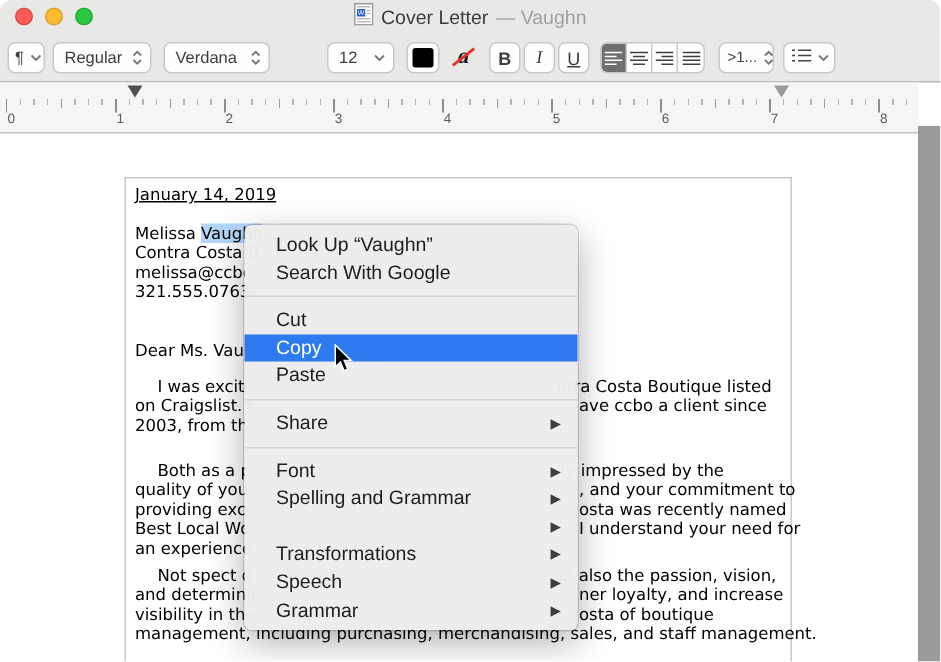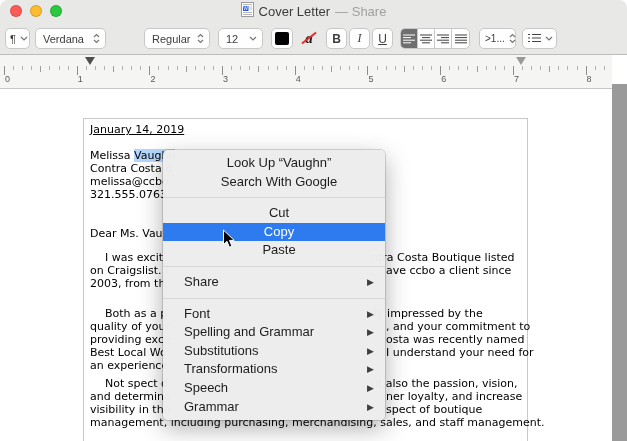--- a/index.html
+++ b/index.html
@@ -68,21 +68,21 @@
   .doc-line.indent{padding-left:15px;}
   .frag-right{position:absolute;left:296px;top:0;padding-left:0;}
   .indent .frag-right{left:281px;}
   .text-selected{background:var(--text-selection,#B5D6FC);}
   .scroll-strip{position:absolute;right:0;top:-6px;width:15px;height:363px;background:#9A9A9A;}
 
   
   .context-menu{position:absolute;left:163px;top:150px;width:222px;background:rgba(237,237,237,0.98);
     border-radius:5px;box-shadow:0 0 0 1px rgba(0,0,0,0.14),0 8px 24px rgba(0,0,0,0.32);
     padding:4px 0;font-size:13px;color:#1d1d1d;}
-  .menu-item{height:18.6px;line-height:18.6px;padding:0 11px 0 21px;display:flex;align-items:center;justify-content:center;}
+  .menu-item{height:18.6px;line-height:18.6px;padding:0 11px 0 21px;display:flex;align-items:center;}
   .menu-item.hl{background:var(--menu-highlight,#2E7BF0);color:#fff;}
   .sub-arrow{margin-left:auto;font-size:9px;color:#3e3e3e;}
   .menu-sep{height:1px;background:#D8D8D8;margin:6px 0;}
 
   .cursor{position:absolute;left:222px;top:229px;pointer-events:none;}
 </style>
 </head>
 <body>
 
 <div class="window">
@@ -96,43 +96,43 @@
     <div class="title-group">
       <span>
         <svg width="13" height="15" viewBox="0 0 13 15">
           <rect x="0.5" y="0.5" width="12" height="14" fill="#fff" stroke="#9a9a9a"></rect>
           <path d="M2 2.5h9M8.5 5h2.5M8.5 7h2.5M2 10.5h9M2 12.5h9" stroke="#b9b9b9" stroke-width="1" fill="none"></path>
           <rect x="2" y="4" width="5.5" height="5" fill="#2a5bd7"></rect>
           <text x="4.7" y="8" font-size="4.6" fill="#fff" text-anchor="middle" font-family="Liberation Sans, sans-serif">W</text>
         </svg>
       </span>
       <span class="title-text">Cover Letter</span>
-      <span class="title-edited">— Share</span>
+      <span class="title-edited">— Vaughn</span>
     </div>
   </div>
 
   <div class="toolbar">
     <div class="ctl pbtn">
       <span>¶</span>
       <span class="stepper">
         <svg width="8" height="5" viewBox="0 0 8 5">
             <path d="M1 1l3 3 3-3" fill="none" stroke="#767676" stroke-width="1.2"></path>
           </svg>
       </span>
     </div>
+    <div class="ctl dd-style">
+      <span>Regular</span>
+      <span class="stepper">
+        <svg width="7" height="11" viewBox="0 0 7 11">
+            <path d="M1 4L3.5 1.5 6 4M1 7l2.5 2.5L6 7" fill="none" stroke="#767676" stroke-width="1.2"></path>
+          </svg>
+      </span>
+    </div>
     <div class="ctl dd-family">
       <span>Verdana</span>
-      <span class="stepper">
-        <svg width="7" height="11" viewBox="0 0 7 11">
-            <path d="M1 4L3.5 1.5 6 4M1 7l2.5 2.5L6 7" fill="none" stroke="#767676" stroke-width="1.2"></path>
-          </svg>
-      </span>
-    </div>
-    <div class="ctl dd-style">
-      <span>Regular</span>
       <span class="stepper">
         <svg width="7" height="11" viewBox="0 0 7 11">
             <path d="M1 4L3.5 1.5 6 4M1 7l2.5 2.5L6 7" fill="none" stroke="#767676" stroke-width="1.2"></path>
           </svg>
       </span>
     </div>
     <div class="ctl dd-size">
       <span>12</span>
       <span class="stepper">
         <svg width="8" height="5" viewBox="0 0 8 5">
@@ -240,21 +240,21 @@
           <div class="doc-block" style="margin-top: 17px;">
             <div class="doc-line indent"><span>Both as a p</span><span class="frag-right">lly impressed by the</span></div>
             <div class="doc-line"><span>quality of your</span><span class="frag-right">, and your commitment to</span></div>
             <div class="doc-line"><span>providing exce</span><span class="frag-right">osta was recently named</span></div>
             <div class="doc-line"><span>Best Local Wo</span><span class="frag-right">I understand your need for</span></div>
             <div class="doc-line"><span>an experience</span></div>
           </div>
           <div class="doc-block" style="margin-top: 5px;">
             <div class="doc-line indent"><span>Not spect d</span><span class="frag-right">ut also the passion, vision,</span></div>
             <div class="doc-line"><span>and determina</span><span class="frag-right">ner loyalty, and increase</span></div>
-            <div class="doc-line"><span>visibility in the</span><span class="frag-right">spect of boutique</span></div>
+            <div class="doc-line"><span>visibility in the</span><span class="frag-right">osta of boutique</span></div>
             <div class="doc-line"><span>management, including purchasing, merchandising, sales, and staff management.</span></div>
           </div>
         </div>
     </div>
   </div>
 
   <div class="context-menu" id="ctx-menu">
       <div class="menu-item">
         <span>Look Up “Vaughn”</span>
       </div>
@@ -279,21 +279,20 @@
       <div class="menu-sep"></div>
       <div class="menu-item">
         <span>Font</span>
         <span class="sub-arrow">▶</span>
       </div>
       <div class="menu-item">
         <span>Spelling and Grammar</span>
         <span class="sub-arrow">▶</span>
       </div>
       <div class="menu-item">
-        <span>Substitutions</span>
         <span class="sub-arrow">▶</span>
       </div>
       <div class="menu-item">
         <span>Transformations</span>
         <span class="sub-arrow">▶</span>
       </div>
       <div class="menu-item">
         <span>Speech</span>
         <span class="sub-arrow">▶</span>
       </div>

